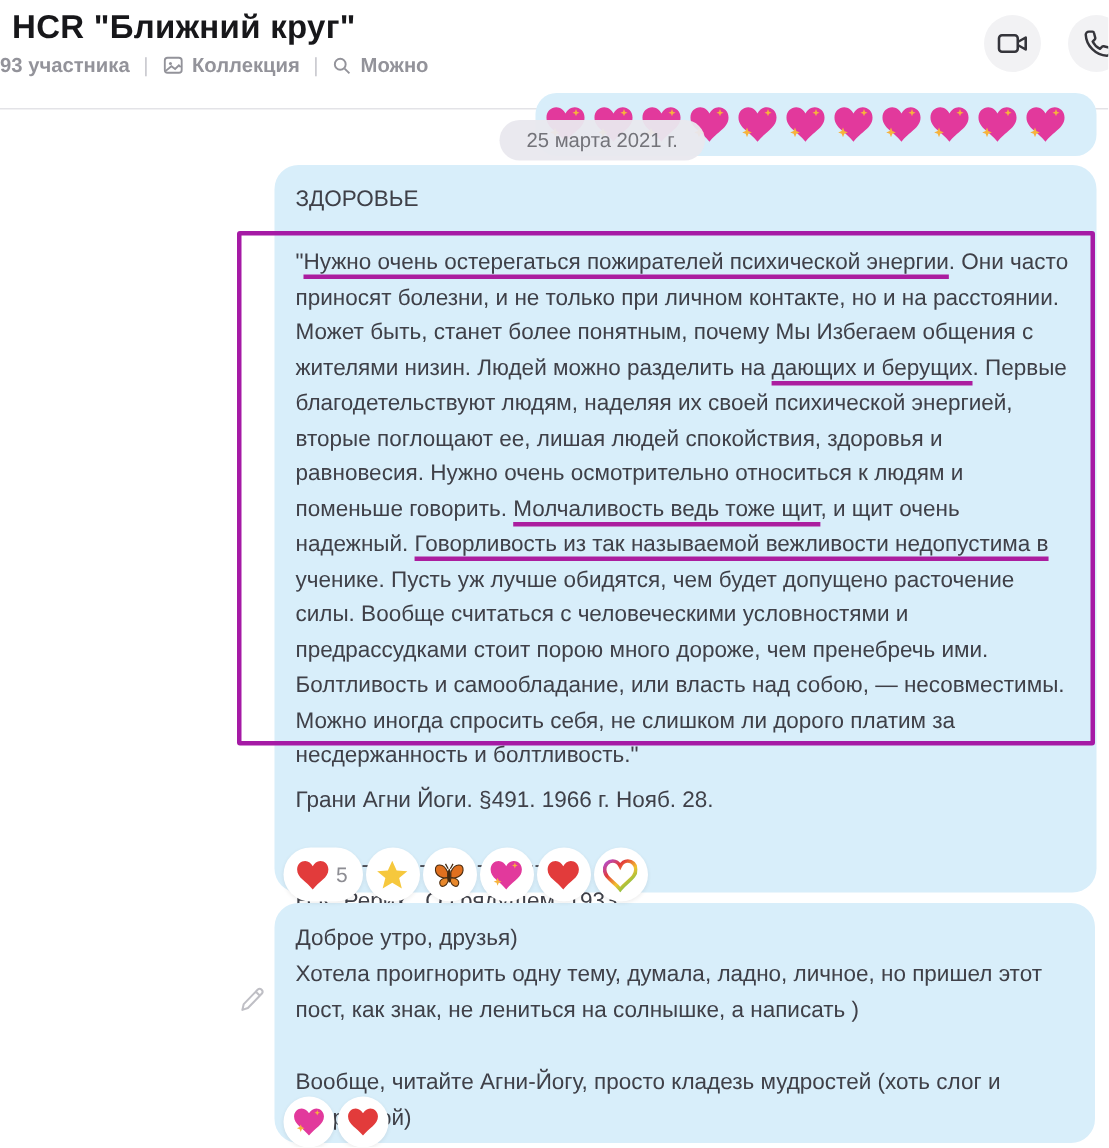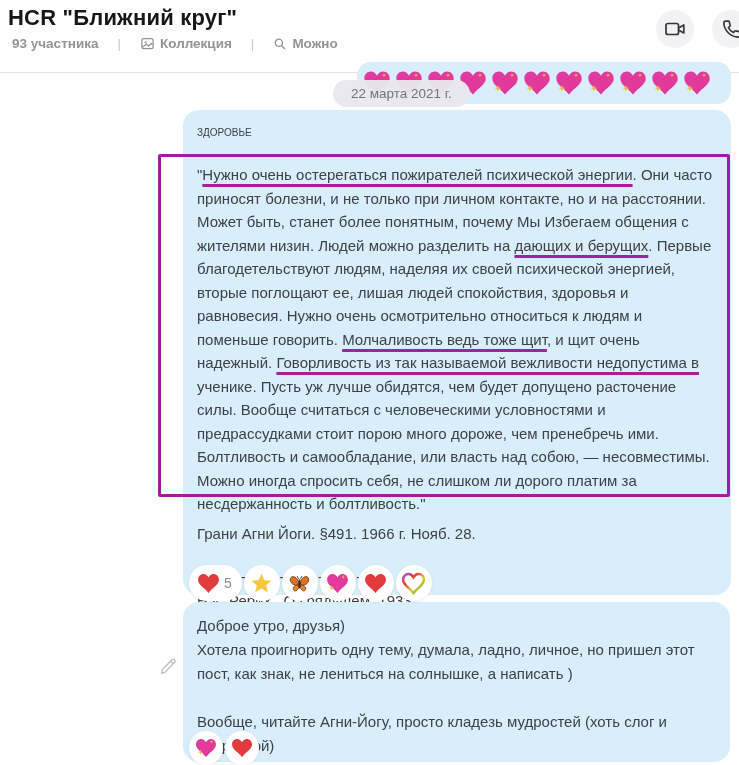--- a/index.html
+++ b/index.html
@@ -2,38 +2,38 @@
 <html><head>
 <meta charset="utf-8">
 <style>
   * { margin:0; padding:0; box-sizing:border-box; }
   html,body { background:#fff; }
   body { font-family:"Liberation Sans", sans-serif; }
   .stage { position:relative; width:739px; height:765px; background:#ffffff; overflow:hidden; }
 
   
   .chat-title { position:absolute; left:8px; top:5px; font-size:22px; font-weight:700; color:#17171a; letter-spacing:.2px; }
-  .subheader { position:absolute; left:12px; top:36px; display:flex; align-items:center; gap:19px; font-size:13.5px; color:#93939a; font-weight:600; }
+  .subheader { position:absolute; left:0; top:36px; display:flex; align-items:center; gap:9px; font-size:13.5px; color:#93939a; font-weight:600; }
   .subheader .sep { color:#c9c9cf; font-weight:400; }
   .subheader .sh-item { display:flex; align-items:center; gap:5px; cursor:pointer; }
   .round-btn { position:absolute; top:10px; width:38px; height:38px; border-radius:50%; background:#f2f2f4; display:flex; align-items:center; justify-content:center; }
   .hdr-divider { position:absolute; left:0; top:72px; width:739px; height:1px; background:#e3e3e7; }
 
   
   .bubble { position:absolute; background:#d8eefa; border-radius:16px; }
 
   
   .hearts-bubble { left:357px; top:62px; width:374px; height:42px; border-radius:14px; display:flex; align-items:center; padding:0 6px; z-index:1; }
   .hearts-row { display:flex; align-items:center; gap:4px; }
 
   .date-pill { position:absolute; left:333px; top:80px; height:27px; line-height:27px; padding:0 18px; border-radius:14px; background:rgba(233,232,238,0.95); color:#737379; font-size:13.5px; z-index:3; white-space:nowrap; }
 
   
   .bubble1 { left:183px; top:110px; width:548px; height:485px; padding:13px 16px 0 14px; color:#3f4048; font-size:15px; }
-  .msg-title { font-size:10px; line-height:20px; color:#3f4048; }
+  .msg-title { font-size:15px; line-height:20px; color:#3f4048; }
   .quote { margin-top:20px; line-height:23.5px; }
   .quote .ul { text-decoration:underline; text-decoration-color:#ab1d9f; text-decoration-thickness:2.5px; text-underline-offset:4px; }
   .citation { margin-top:6px; line-height:23.5px; }
   .dashes { margin-top:20px; line-height:23.5px; letter-spacing:.5px; }
   .attribution { line-height:23.5px; white-space:pre-wrap; }
 
   .annotation-box { position:absolute; left:158px; top:154px; width:572px; height:343px; border:3px solid #a51aa5; border-radius:2px; z-index:2; pointer-events:none; }
 
   
   .reactions { position:absolute; display:flex; gap:2px; z-index:4; }
@@ -199,21 +199,21 @@
             <path d="M16 29.2 C10.2 21.4 1.5 18.6 1.5 10.6 C1.5 6 5 2.8 9 2.8 C12 2.8 14.6 4.9 16 7.6 C17.4 4.9 20 2.8 23 2.8 C27 2.8 30.5 6 30.5 10.6 C30.5 18.6 21.8 21.4 16 29.2 Z" fill="#e2399c"></path>
             <g fill="#f6b33c">
               <path d="M0 -3.2 L0.9 -0.9 L3.2 0 L0.9 0.9 L0 3.2 L-0.9 0.9 L-3.2 0 L-0.9 -0.9 Z" transform="translate(8,22) scale(1.15)"></path>
               <path d="M0 -3.2 L0.9 -0.9 L3.2 0 L0.9 0.9 L0 3.2 L-0.9 0.9 L-3.2 0 L-0.9 -0.9 Z" transform="translate(24,7) scale(0.85)"></path>
             </g>
           </svg>
         </span>
       </div>
   </div>
 
-  <div class="date-pill">22 марта 2021 г.</div>
+  <div class="date-pill">25 марта 2021 г.</div>
 
   <div class="bubble bubble1">
     <div class="msg-title">ЗДОРОВЬЕ</div>
     <div class="quote"><span>"</span><span class="ul">Нужно очень остерегаться пожирателей психической энергии</span><span>. Они часто приносят болезни, и не только при личном контакте, но и на расстоянии. Может быть, станет более понятным, почему Мы Избегаем общения с жителями низин. Людей можно разделить на </span><span class="ul">дающих и берущих</span><span>. Первые благодетельствуют людям, наделяя их своей психической энергией, вторые поглощают ее, лишая людей спокойствия, здоровья и равновесия. Нужно очень осмотрительно относиться к людям и поменьше говорить. </span><span class="ul">Молчаливость ведь тоже щит</span><span>, и щит очень надежный. </span><span class="ul">Говорливость из так называемой вежливости недопустима в</span><span> ученике. Пусть уж лучше обидятся, чем будет допущено расточение силы. Вообще считаться с человеческими условностями и предрассудками стоит порою много дороже, чем пренебречь ими. Болтливость и самообладание, или власть над собою, — несовместимы. Можно иногда спросить себя, не слишком ли дорого платим за несдержанность и болтливость."</span></div>
     <div class="citation">Грани Агни Йоги. §491. 1966 г. Нояб. 28.</div>
     <div class="dashes">---------------------------------</div>
     <div class="attribution">Н.К. Рерих.  О Грядущем. 1933</div>
   </div>
 
   <div class="annotation-box"></div>

